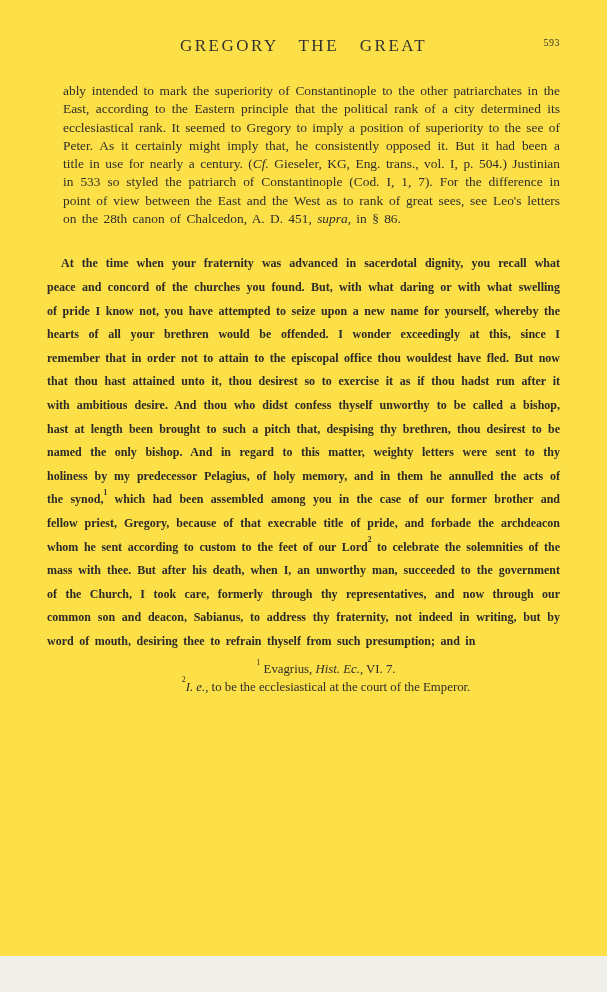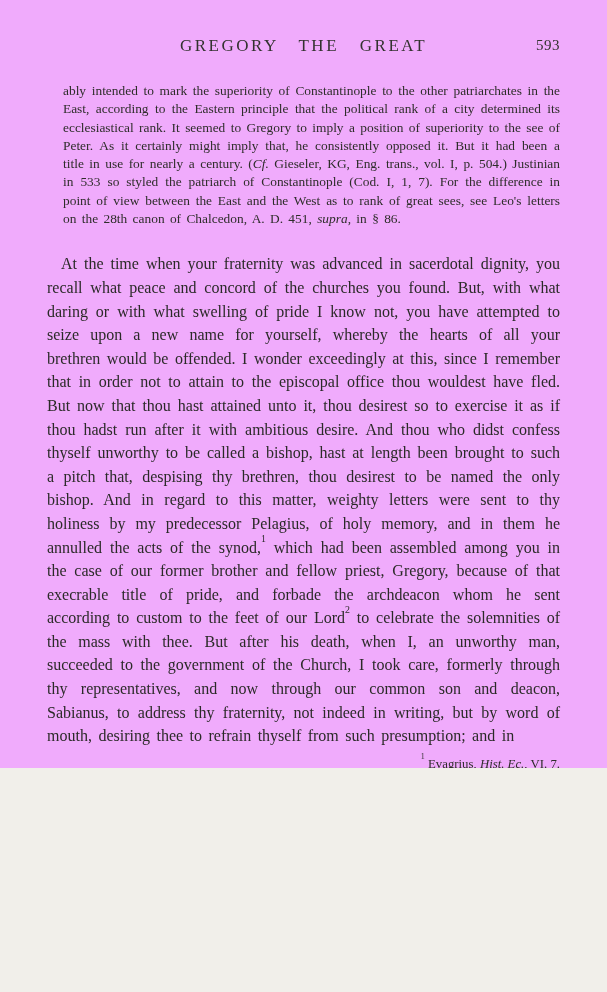--- a/index.html
+++ b/index.html
@@ -3,78 +3,79 @@
 <meta charset="utf-8">
 <style>
   html, body {
     margin: 0;
     padding: 0;
     background: #f1efea;
   }
   .page {
     position: relative;
     width: 607px;
-    height: 768px;
+    height: 956px;
     margin: 0 auto;
     box-sizing: border-box;
-    background: #f0abfc;
+    background: #fde047;
     color: #2b2a28;
     font-family: "Liberation Serif", "DejaVu Serif", serif;
     padding: 36px 47px 0 47px;
     overflow: hidden;
   }
   .running-head {
     position: relative;
     text-align: center;
     font-size: 17px;
     letter-spacing: 2.5px;
     word-spacing: 14px;
     margin-bottom: 26px;
     color: #33322f;
   }
   .running-head .page-number {
     position: absolute;
     right: 0;
     top: 1px;
-    font-size: 15px;
+    font-size: 10px;
     letter-spacing: 0.5px;
     word-spacing: normal;
   }
   .editorial-note {
     margin: 0 0 24px 16px;
     font-size: 13.4px;
     line-height: 18.3px;
     text-align: justify;
     word-spacing: 2px;
     color: #2e2d2a;
   }
   .body-paragraph {
     margin: 0;
-    font-size: 16px;
+    font-size: 12px;
     line-height: 23.6px;
     text-align: justify;
     text-indent: 14px;
     word-spacing: 2.5px;
     color: #2b2a28;
+    font-weight: bold;
   }
   sup {
     font-size: 0.62em;
     line-height: 0;
     position: relative;
     top: -0.45em;
   }
   .footnotes {
     margin-top: 8px;
     padding-left: 45px;
     font-size: 12.8px;
     line-height: 17.5px;
     color: #2e2d2a;
   }
   .footnote {
-    text-align: right;
+    text-align: center;
   }
   i {
     font-style: italic;
   }
 </style>
 </head>
 <body>
 
 <div class="page">
 

